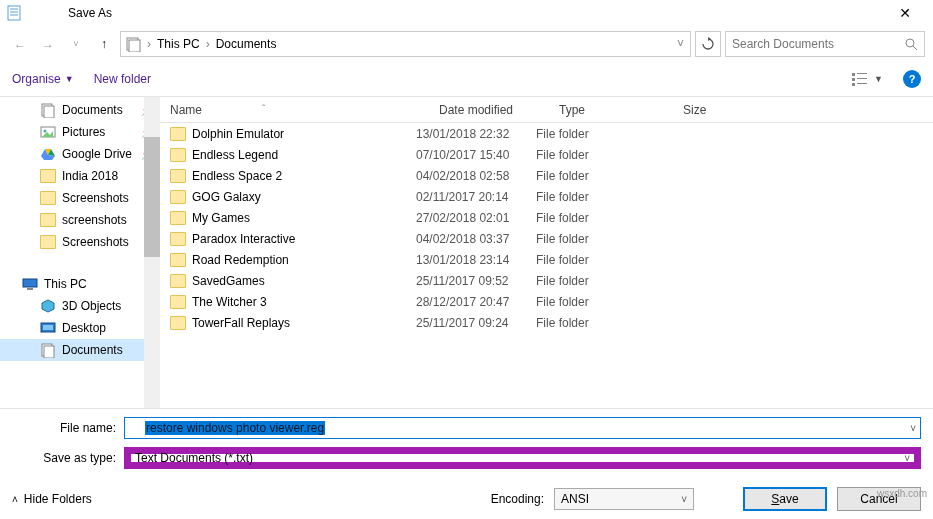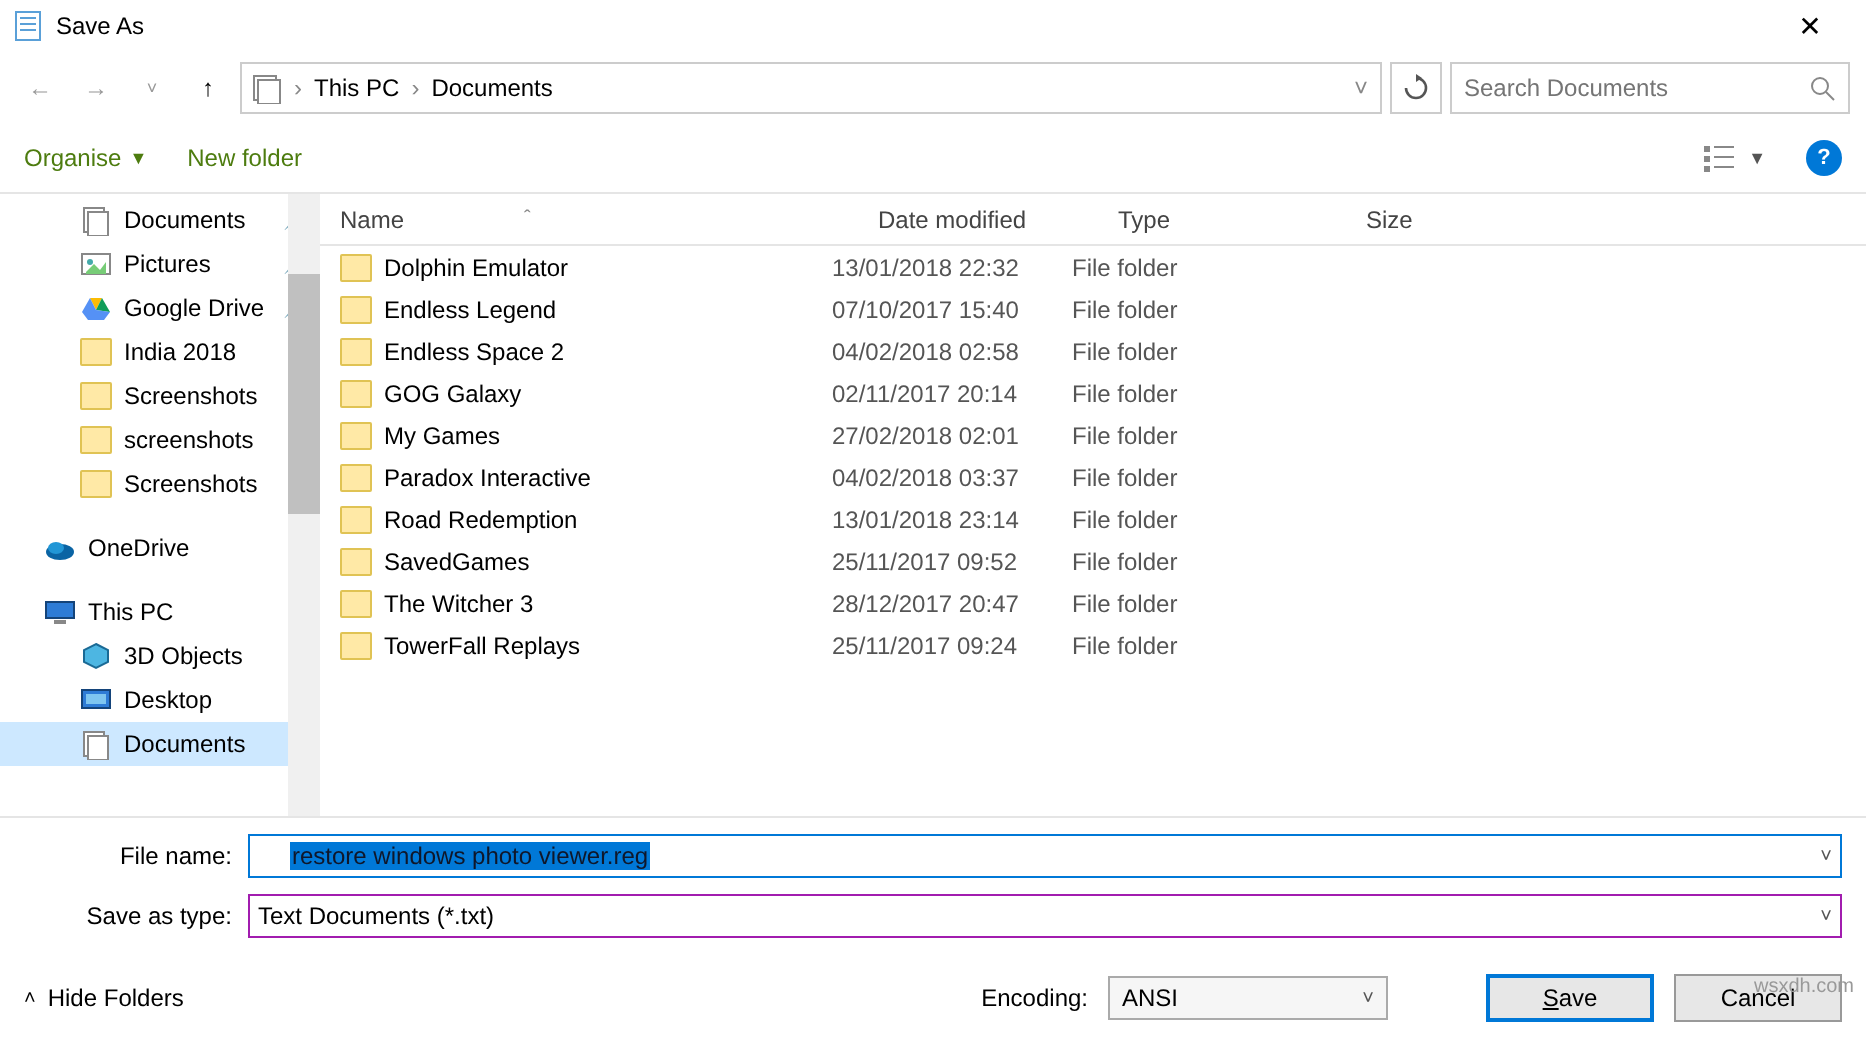--- a/index.html
+++ b/index.html
@@ -1,37 +1,37 @@
 <!DOCTYPE html>
 <html><head>
   <meta charset="utf-8">
   <style>
     * { box-sizing: border-box; margin: 0; padding: 0; font-family: "Segoe UI", Tahoma, sans-serif; font-size: 12px; }
     body { width: 933px; height: 519px; background: #fff; overflow: hidden; position: relative; }
 
     
-    .titlebar { display: flex; align-items: center; height: 26px; padding: 0 6px; }
+    .titlebar { display: flex; align-items: center; height: 26px; padding: 0 6px; gap: 40px; }
     .titlebar .app-icon { width: 16px; height: 16px; margin-right: 6px; display: flex; align-items: center; justify-content: center; }
     .titlebar .title { flex: 1; }
     .titlebar .close { width: 44px; text-align: center; font-size: 14px; }
 
     
     .navrow { display: flex; align-items: center; height: 36px; padding: 0 8px; gap: 4px; }
     .nav-btn { width: 24px; height: 24px; display: flex; align-items: center; justify-content: center; color: #999; }
     .nav-btn.enabled { color: #000; }
     .breadcrumb-box { flex: 1; display: flex; align-items: center; border: 1px solid #ccc; height: 26px; padding: 0 4px; gap: 4px; }
     .bc-icon { width: 16px; height: 16px; }
     .bc-sep { color: #888; padding: 0 2px; }
     .refresh-box { width: 26px; height: 26px; border: 1px solid #ccc; display: flex; align-items: center; justify-content: center; }
     .search-box { width: 200px; height: 26px; border: 1px solid #ccc; display: flex; align-items: center; padding: 0 6px; color: #777; }
     .search-box input { border: none; flex: 1; outline: none; color: #777; font-style: normal; }
 
     
     .toolbar { display: flex; align-items: center; height: 34px; padding: 0 12px; gap: 20px; }
-    .toolbar .tb-item { color: #4d7c0f; display: flex; align-items: center; gap: 4px; }
+    .toolbar .tb-item { color: #4c1d95; display: flex; align-items: center; gap: 4px; }
     .toolbar .spacer { flex: 1; }
     .view-ctl { display: flex; align-items: center; gap: 4px; color: #555; }
     .help { width: 18px; height: 18px; border-radius: 50%; background: #0078d7; color: #fff; display: flex; align-items: center; justify-content: center; font-size: 11px; font-weight: bold; }
 
     
     .main { display: flex; height: 312px; border-top: 1px solid #e5e5e5; }
 
     
     .sidebar { width: 160px; overflow: hidden; position: relative; }
     .sidebar-inner { padding: 2px 0; }
@@ -57,21 +57,21 @@
     .row .c2 { width: 120px; color: #555; }
     .row .c3 { width: 124px; color: #555; }
     .folder-icon { width: 16px; height: 14px; background: #ffe9a6; border: 1px solid #e0c354; border-radius: 1px; }
 
     
     .bottom { padding: 8px 12px 4px 12px; border-top: 1px solid #e5e5e5; }
     .form-row { display: flex; align-items: center; margin-bottom: 8px; }
     .form-row label { width: 112px; text-align: right; padding-right: 8px; }
     .filename-input { flex: 1; height: 22px; border: 1px solid #0078d7; padding: 0 4px; display: flex; align-items: center; }
     .filename-input .selected-text { background: #0078d7; color: #0f172a; padding: 0 1px; margin-left: 16px; }
-    .combo { flex: 1; height: 22px; border: 1px solid #a21caf; display: flex; align-items: center; padding: 0 4px; }
+    .combo { flex: 1; height: 22px; border: 7px solid #a21caf; display: flex; align-items: center; padding: 0 4px; }
     .drop-arrow { margin-left: auto; color: #555; font-size: 10px; }
 
     
     .footer { display: flex; align-items: center; padding: 6px 12px; gap: 10px; }
     .hide-folders { display: flex; align-items: center; gap: 6px; }
     .footer .spacer { flex: 1; }
     .enc-label { }
     .enc-combo { width: 140px; height: 22px; border: 1px solid #aaa; display: flex; align-items: center; padding: 4px 6px; background: #f6f6f6; }
     .btn { width: 84px; height: 24px; border: 1px solid #999; background: #e7e7e7; display: flex; align-items: center; justify-content: center; }
     .btn.primary { border: 2px solid #0078d7; background: #e7e7e7; margin-left: 39px; }
@@ -207,29 +207,20 @@
           </span>
           <span>screenshots</span>
         </div>
         <div class="tree-item lvl2">
           <span class="tree-icon">
             <div class="folder-icon"></div>
           </span>
           <span>Screenshots</span>
         </div>
         <div style="height: 10px;"></div>
-        <div class="tree-item lvl1">
-          <span class="tree-icon">
-            <svg width="16" height="16">
-              <ellipse cx="8" cy="10" rx="7" ry="4" fill="#0a64a4"></ellipse>
-              <ellipse cx="6" cy="8" rx="4" ry="3" fill="#2196d6"></ellipse>
-            </svg>
-          </span>
-          <span>OneDrive</span>
-        </div>
         <div style="height: 10px;"></div>
         <div class="tree-item lvl1">
           <span class="tree-icon">
             <svg width="16" height="16">
               <rect x="1" y="3" width="14" height="8" fill="#2e7cd6" stroke="#14447a"></rect>
               <rect x="5" y="12" width="6" height="2" fill="#888"></rect>
             </svg>
           </span>
           <span>This PC</span>
         </div>

